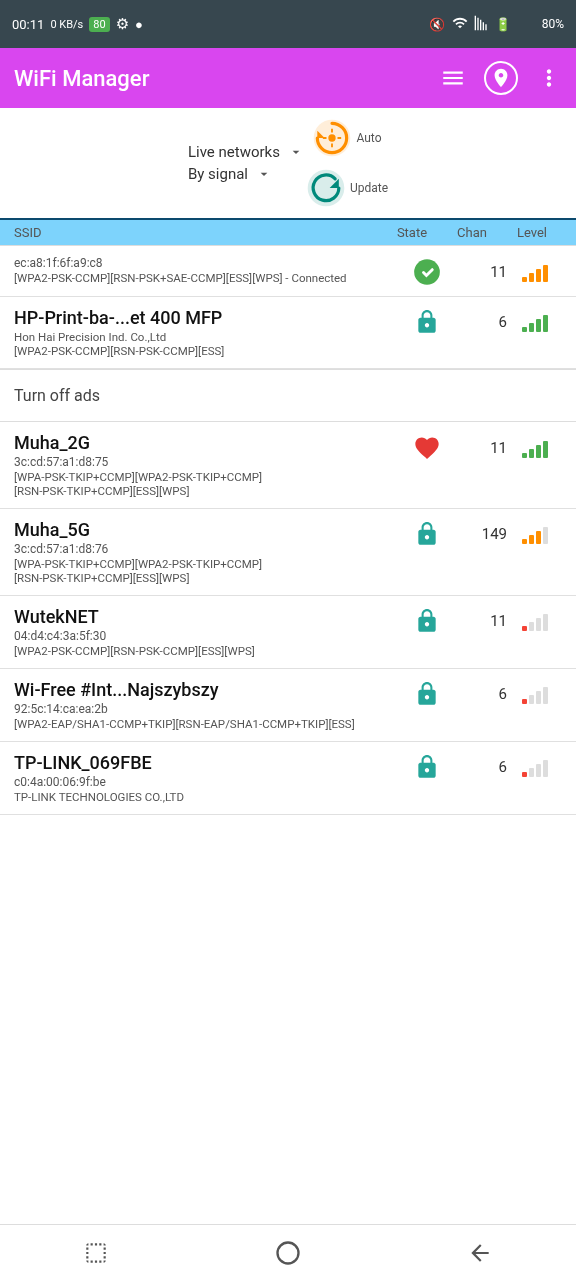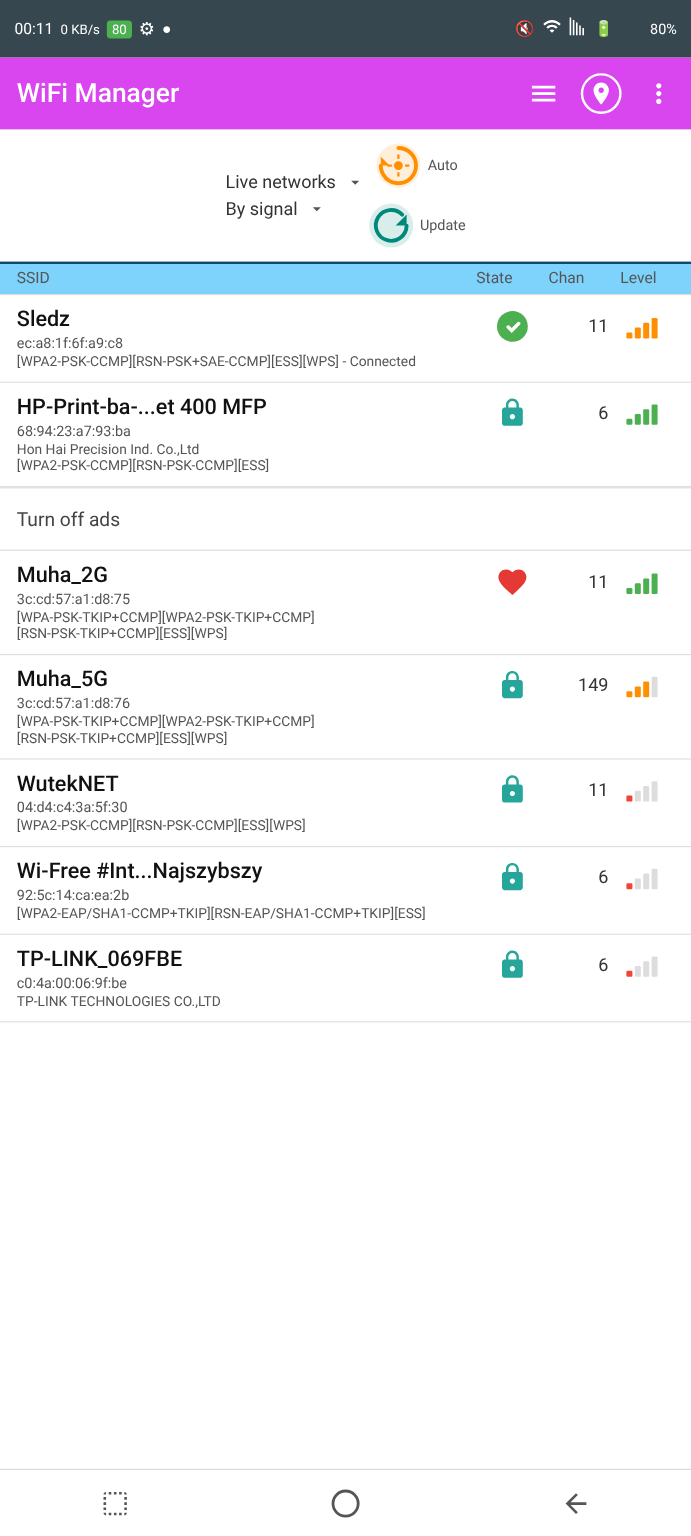--- a/index.html
+++ b/index.html
@@ -277,21 +277,20 @@
 <div class="table-header">
   <div class="th-ssid">SSID</div>
   <div class="th-state">State</div>
   <div class="th-chan">Chan</div>
   <div class="th-level">Level</div>
 </div>
 
 <div class="network-list" id="network-list">
     <div class="network-item">
     <div class="network-info">
-      <div class="network-ssid">Sledz</div>
       <div class="network-mac">ec:a8:1f:6f:a9:c8</div>
       <div class="network-details">
           <div>[WPA2-PSK-CCMP][RSN-PSK+SAE-CCMP][ESS][WPS] - Connected</div>
         </div>
     </div>
     <div class="network-meta">
       <div class="meta-state">
           <svg viewBox="0 0 24 24" width="28" height="28">
             <circle cx="12" cy="12" r="11" fill="#4caf50"></circle>
             <path d="M9 12.5l2.5 2.5 5-5" stroke="white" stroke-width="2.5" fill="none" stroke-linecap="round"></path>
@@ -304,21 +303,20 @@
             <div class="bar" style="height:9px;background:#ff8f00;"></div>
             <div class="bar" style="height:13px;background:#ff8f00;"></div>
             <div class="bar" style="height:17px;background:#ff8f00;"></div>
           </div>
         </div>
     </div>
   </div>
     <div class="network-item">
     <div class="network-info">
       <div class="network-ssid">HP-Print-ba-...et 400 MFP</div>
-      <div class="network-mac">68:94:23:a7:93:ba</div>
       <div class="network-details">
           <div>Hon Hai Precision Ind. Co.,Ltd</div>
           <div>[WPA2-PSK-CCMP][RSN-PSK-CCMP][ESS]</div>
         </div>
     </div>
     <div class="network-meta">
       <div class="meta-state">
           <svg viewBox="0 0 24 24" width="26" height="26" fill="#26a69a">
             <path d="M18 8h-1V6c0-2.76-2.24-5-5-5S7 3.24 7 6v2H6c-1.1 0-2 .9-2 2v10c0 1.1.9 2 2 2h12c1.1 0 2-.9 2-2V10c0-1.1-.9-2-2-2zm-6 9c-1.1 0-2-.9-2-2s.9-2 2-2 2 .9 2 2-.9 2-2 2zm3.1-9H8.9V6c0-1.71 1.39-3.1 3.1-3.1 1.71 0 3.1 1.39 3.1 3.1v2z"></path>
           </svg>

